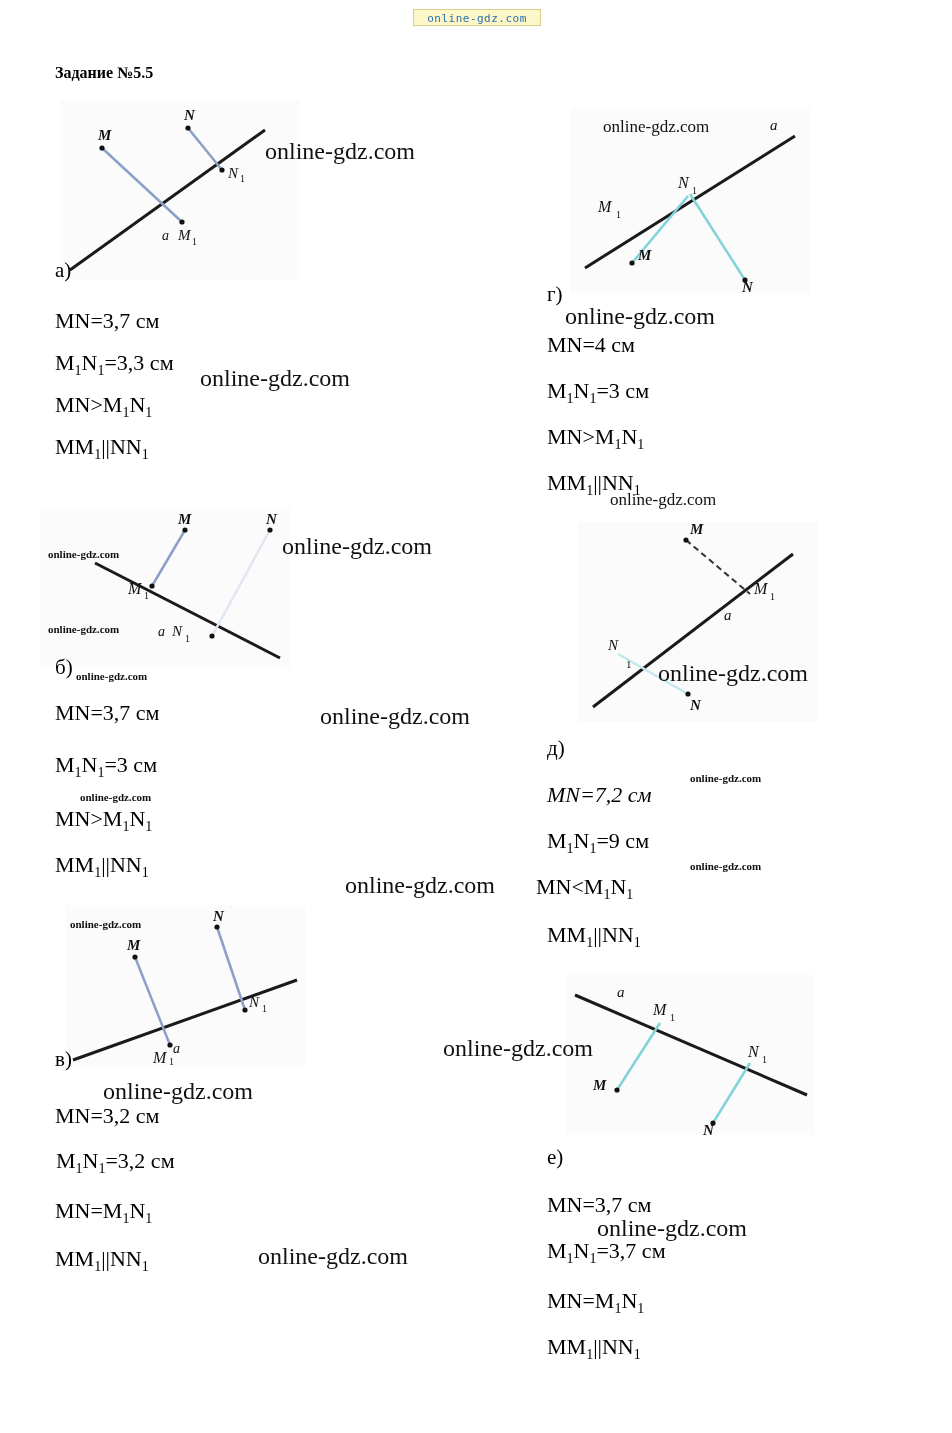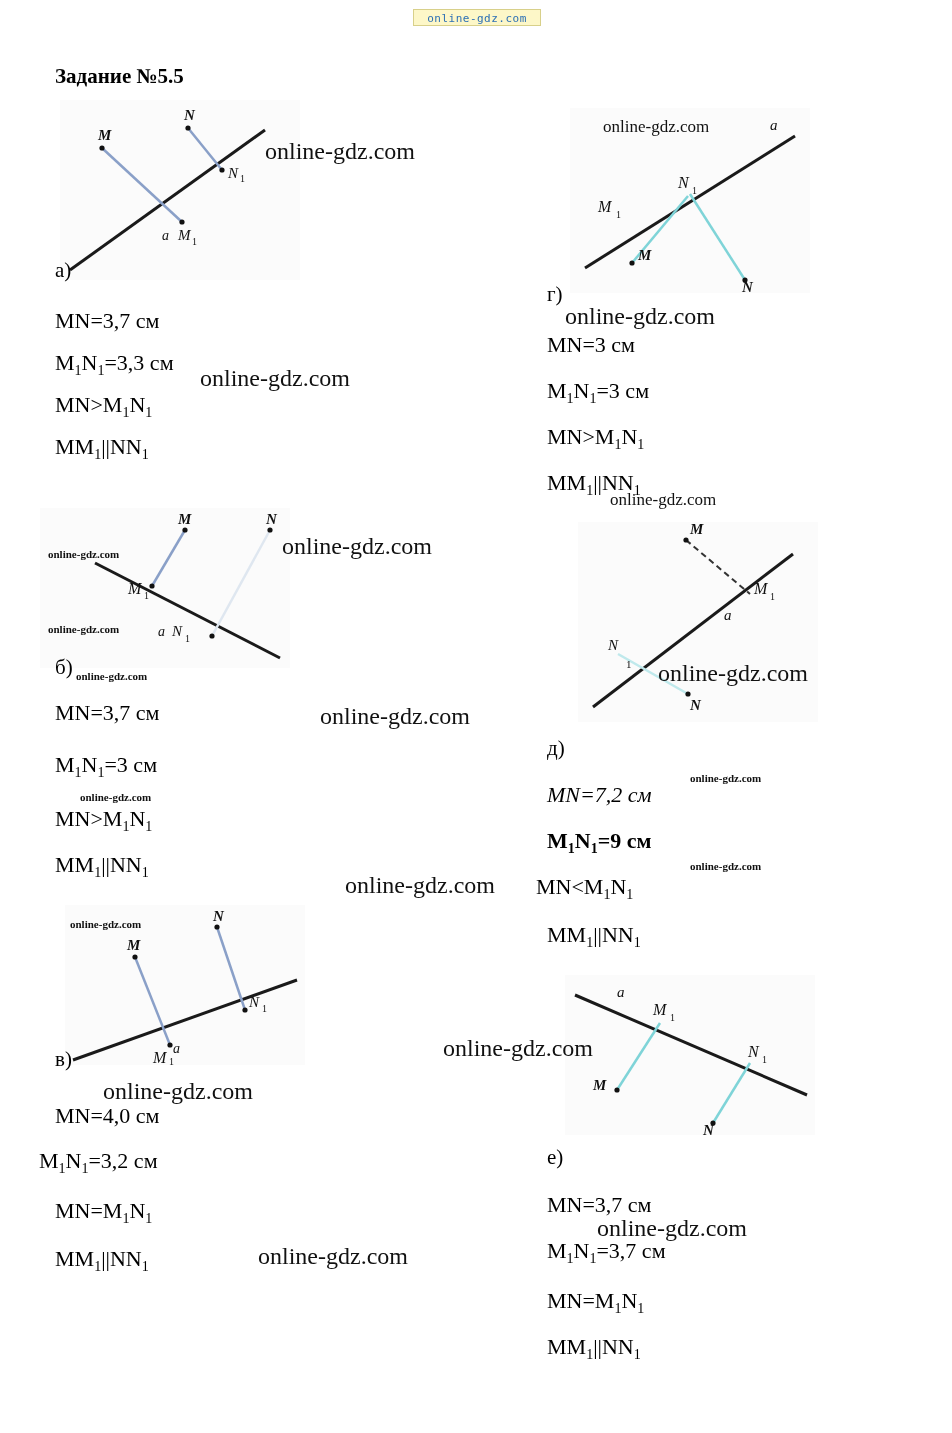--- a/index.html
+++ b/index.html
@@ -34,21 +34,21 @@
     font-size: 11px;
     letter-spacing: 0.5px;
     text-align: center;
     line-height: 17px;
     box-sizing: border-box;
   }
   .title {
     position: absolute;
     left: 55px;
     top: 64px;
-    font-size: 21px;
+    font-size: 16px;
     font-weight: bold;
     font-family: "Liberation Serif", serif;
   }
   .eq {
     position: absolute;
     font-size: 22px;
     font-family: "Liberation Serif", serif;
     white-space: nowrap;
   }
   .eq sub {
@@ -153,22 +153,22 @@
       <text x="62" y="45" font-family="Liberation Serif, serif" font-style="italic" font-weight="bold" font-size="15" fill="#111">M</text>
       <text x="148" y="16" font-family="Liberation Serif, serif" font-style="italic" font-weight="bold" font-size="15" fill="#111">N</text>
       <text x="88" y="158" font-family="Liberation Serif, serif" font-style="italic" font-size="16" fill="#111">M</text>
       <text x="104" y="160" font-family="Liberation Serif, serif" font-size="10" fill="#111">1</text>
       <text x="108" y="148" font-family="Liberation Serif, serif" font-style="italic" font-size="14" fill="#111">a</text>
       <text x="184" y="102" font-family="Liberation Serif, serif" font-style="italic" font-size="15" fill="#111">N</text>
       <text x="197" y="107" font-family="Liberation Serif, serif" font-size="10" fill="#111">1</text>
     </svg>
   </div>
   <div class="label" style="left:55px; top:1047px;">в)</div>
-  <div class="eq" style="left:55px; top:1103px;">MN=4,0 см</div>
-  <div class="eq" style="left:39px; top:1148px;text-align:right;">M<sub>1</sub>N<sub>1</sub>=3,2 см</div>
+  <div class="eq" style="left:55px; top:1103px;">MN=3,2 см</div>
+  <div class="eq" style="left:56px; top:1148px;text-align:right;">M<sub>1</sub>N<sub>1</sub>=3,2 см</div>
   <div class="eq" style="left:55px; top:1198px;">MN=M<sub>1</sub>N<sub>1</sub></div>
   <div class="eq" style="left:55px; top:1246px;">MM<sub>1</sub>||NN<sub>1</sub></div>
 
   <div class="fig" style="left:570px; top:108px;">
     <svg width="240" height="185" viewBox="0 0 240 185">
       <rect x="0" y="0" width="240" height="185" fill="#fbfbfb"></rect>
       <line x1="15" y1="160" x2="225" y2="28" stroke="#1a1a1a" stroke-width="3"></line>
       <line x1="62" y1="155" x2="118" y2="88" stroke="#7fd4d8" stroke-width="2.5"></line>
       <line x1="175" y1="172" x2="120" y2="86" stroke="#7fd4d8" stroke-width="2.5"></line>
       <circle cx="62" cy="155" r="2.6" fill="#111"></circle>
@@ -176,21 +176,21 @@
       <text x="200" y="22" font-family="Liberation Serif, serif" font-style="italic" font-size="15" fill="#111">a</text>
       <text x="108" y="80" font-family="Liberation Serif, serif" font-style="italic" font-size="16" fill="#111">N</text>
       <text x="122" y="86" font-family="Liberation Serif, serif" font-size="10" fill="#111">1</text>
       <text x="28" y="104" font-family="Liberation Serif, serif" font-style="italic" font-size="16" fill="#111">M</text>
       <text x="46" y="110" font-family="Liberation Serif, serif" font-size="10" fill="#111">1</text>
       <text x="68" y="152" font-family="Liberation Serif, serif" font-style="italic" font-weight="bold" font-size="15" fill="#111">M</text>
       <text x="172" y="184" font-family="Liberation Serif, serif" font-style="italic" font-weight="bold" font-size="15" fill="#111">N</text>
     </svg>
   </div>
   <div class="label" style="left:547px; top:282px;">г)</div>
-  <div class="eq" style="left:547px; top:332px;">MN=3 см</div>
+  <div class="eq" style="left:547px; top:332px;">MN=4 см</div>
   <div class="eq" style="left:547px; top:378px;">M<sub>1</sub>N<sub>1</sub>=3 см</div>
   <div class="eq" style="left:547px; top:424px;">MN&gt;M<sub>1</sub>N<sub>1</sub></div>
   <div class="eq" style="left:547px; top:470px;">MM<sub>1</sub>||NN<sub>1</sub></div>
 
   <div class="fig" style="left:578px; top:522px;">
     <svg width="240" height="200" viewBox="0 0 240 200">
       <rect x="0" y="0" width="240" height="200" fill="#fbfbfb"></rect>
       <line x1="15" y1="185" x2="215" y2="32" stroke="#1a1a1a" stroke-width="3"></line>
       <line x1="108" y1="18" x2="172" y2="72" stroke="#333" stroke-width="2" stroke-dasharray="6 4"></line>
       <line x1="40" y1="132" x2="110" y2="172" stroke="#bfe9ec" stroke-width="2.5"></line>
@@ -200,21 +200,21 @@
       <text x="176" y="72" font-family="Liberation Serif, serif" font-style="italic" font-size="16" fill="#111">M</text>
       <text x="192" y="78" font-family="Liberation Serif, serif" font-size="10" fill="#111">1</text>
       <text x="146" y="98" font-family="Liberation Serif, serif" font-style="italic" font-size="15" fill="#111">a</text>
       <text x="30" y="128" font-family="Liberation Serif, serif" font-style="italic" font-size="15" fill="#111">N</text>
       <text x="48" y="146" font-family="Liberation Serif, serif" font-size="11" fill="#111">1</text>
       <text x="112" y="188" font-family="Liberation Serif, serif" font-style="italic" font-weight="bold" font-size="15" fill="#111">N</text>
     </svg>
   </div>
   <div class="label" style="left:547px; top:736px;">д)</div>
   <div class="eq" style="left:547px; top:782px;font-style:italic;">MN=7,2 см</div>
-  <div class="eq" style="left:547px; top:828px;font-weight:bold;">M<sub>1</sub>N<sub>1</sub>=9 см</div>
+  <div class="eq" style="left:547px; top:828px;">M<sub>1</sub>N<sub>1</sub>=9 см</div>
   <div class="eq" style="left:536px; top:874px;">MN&lt;M<sub>1</sub>N<sub>1</sub></div>
   <div class="eq" style="left:547px; top:922px;">MM<sub>1</sub>||NN<sub>1</sub></div>
 
   <div class="fig" style="left:565px; top:975px;">
     <svg width="250" height="160" viewBox="0 0 250 160">
       <rect x="0" y="0" width="250" height="160" fill="#fbfbfb"></rect>
       <line x1="10" y1="20" x2="242" y2="120" stroke="#1a1a1a" stroke-width="3"></line>
       <line x1="95" y1="48" x2="52" y2="115" stroke="#7fd4d8" stroke-width="2.5"></line>
       <line x1="185" y1="88" x2="148" y2="148" stroke="#7fd4d8" stroke-width="2.5"></line>
       <circle cx="52" cy="115" r="2.6" fill="#111"></circle>

